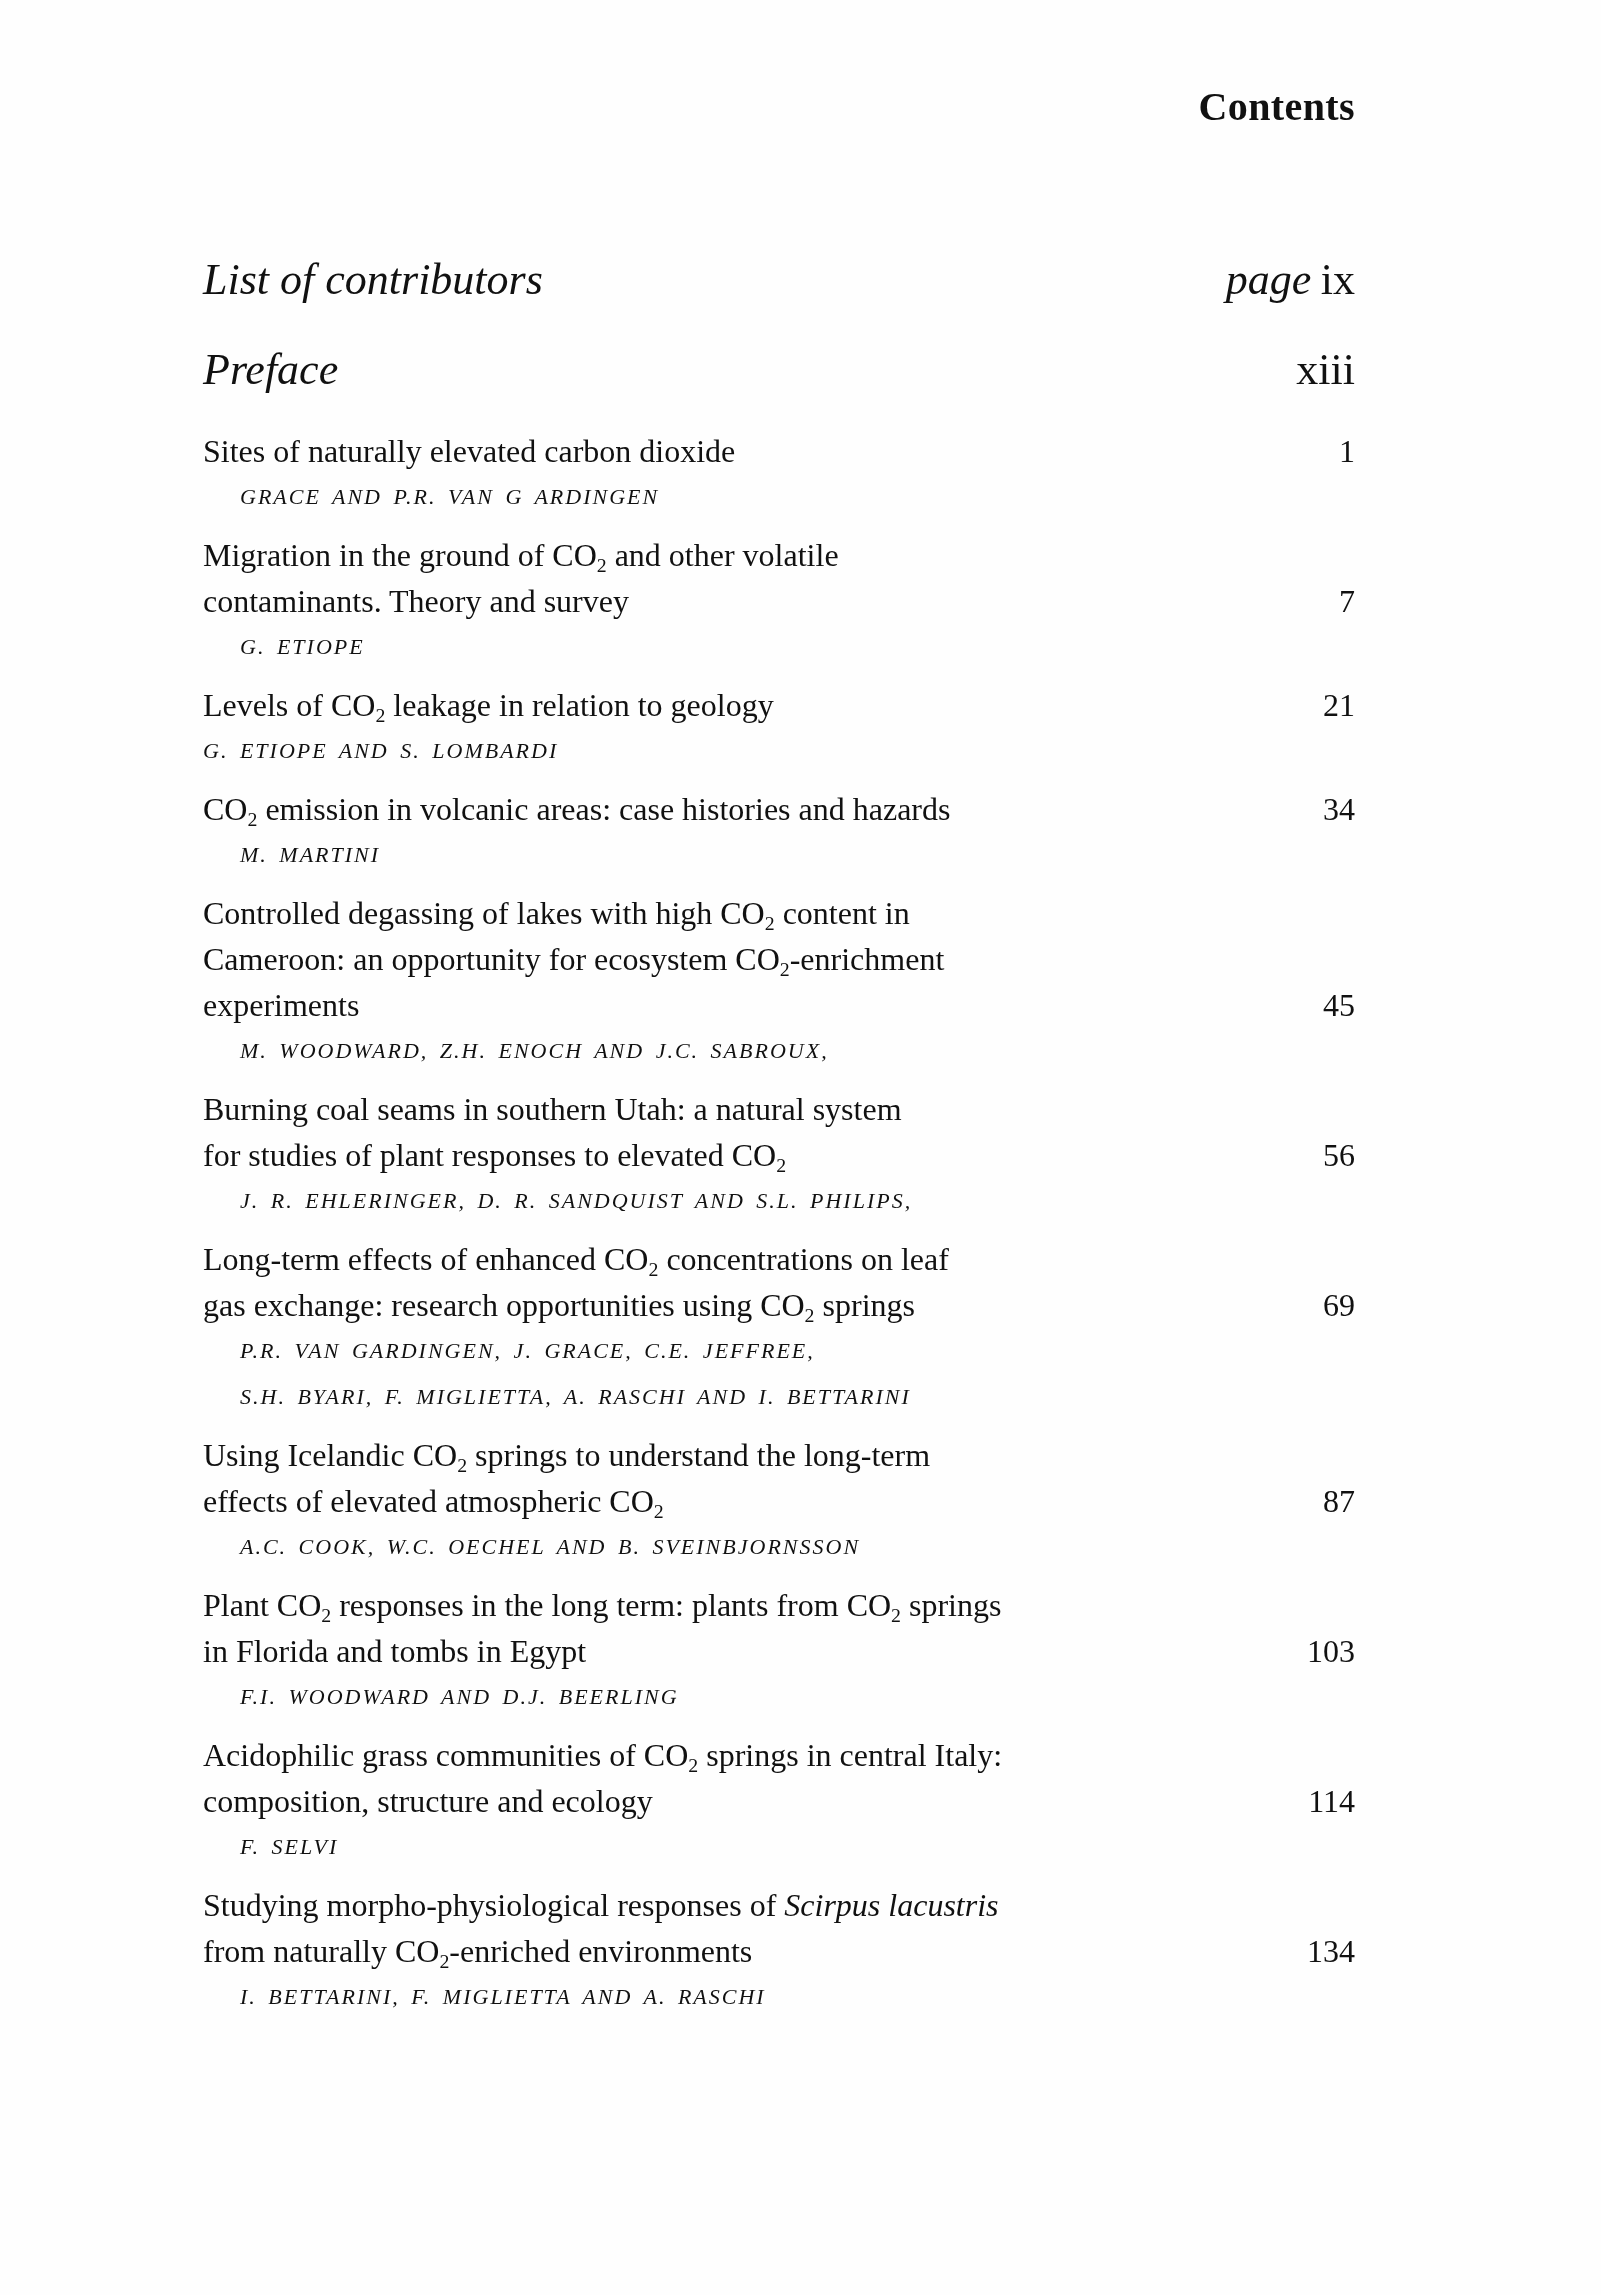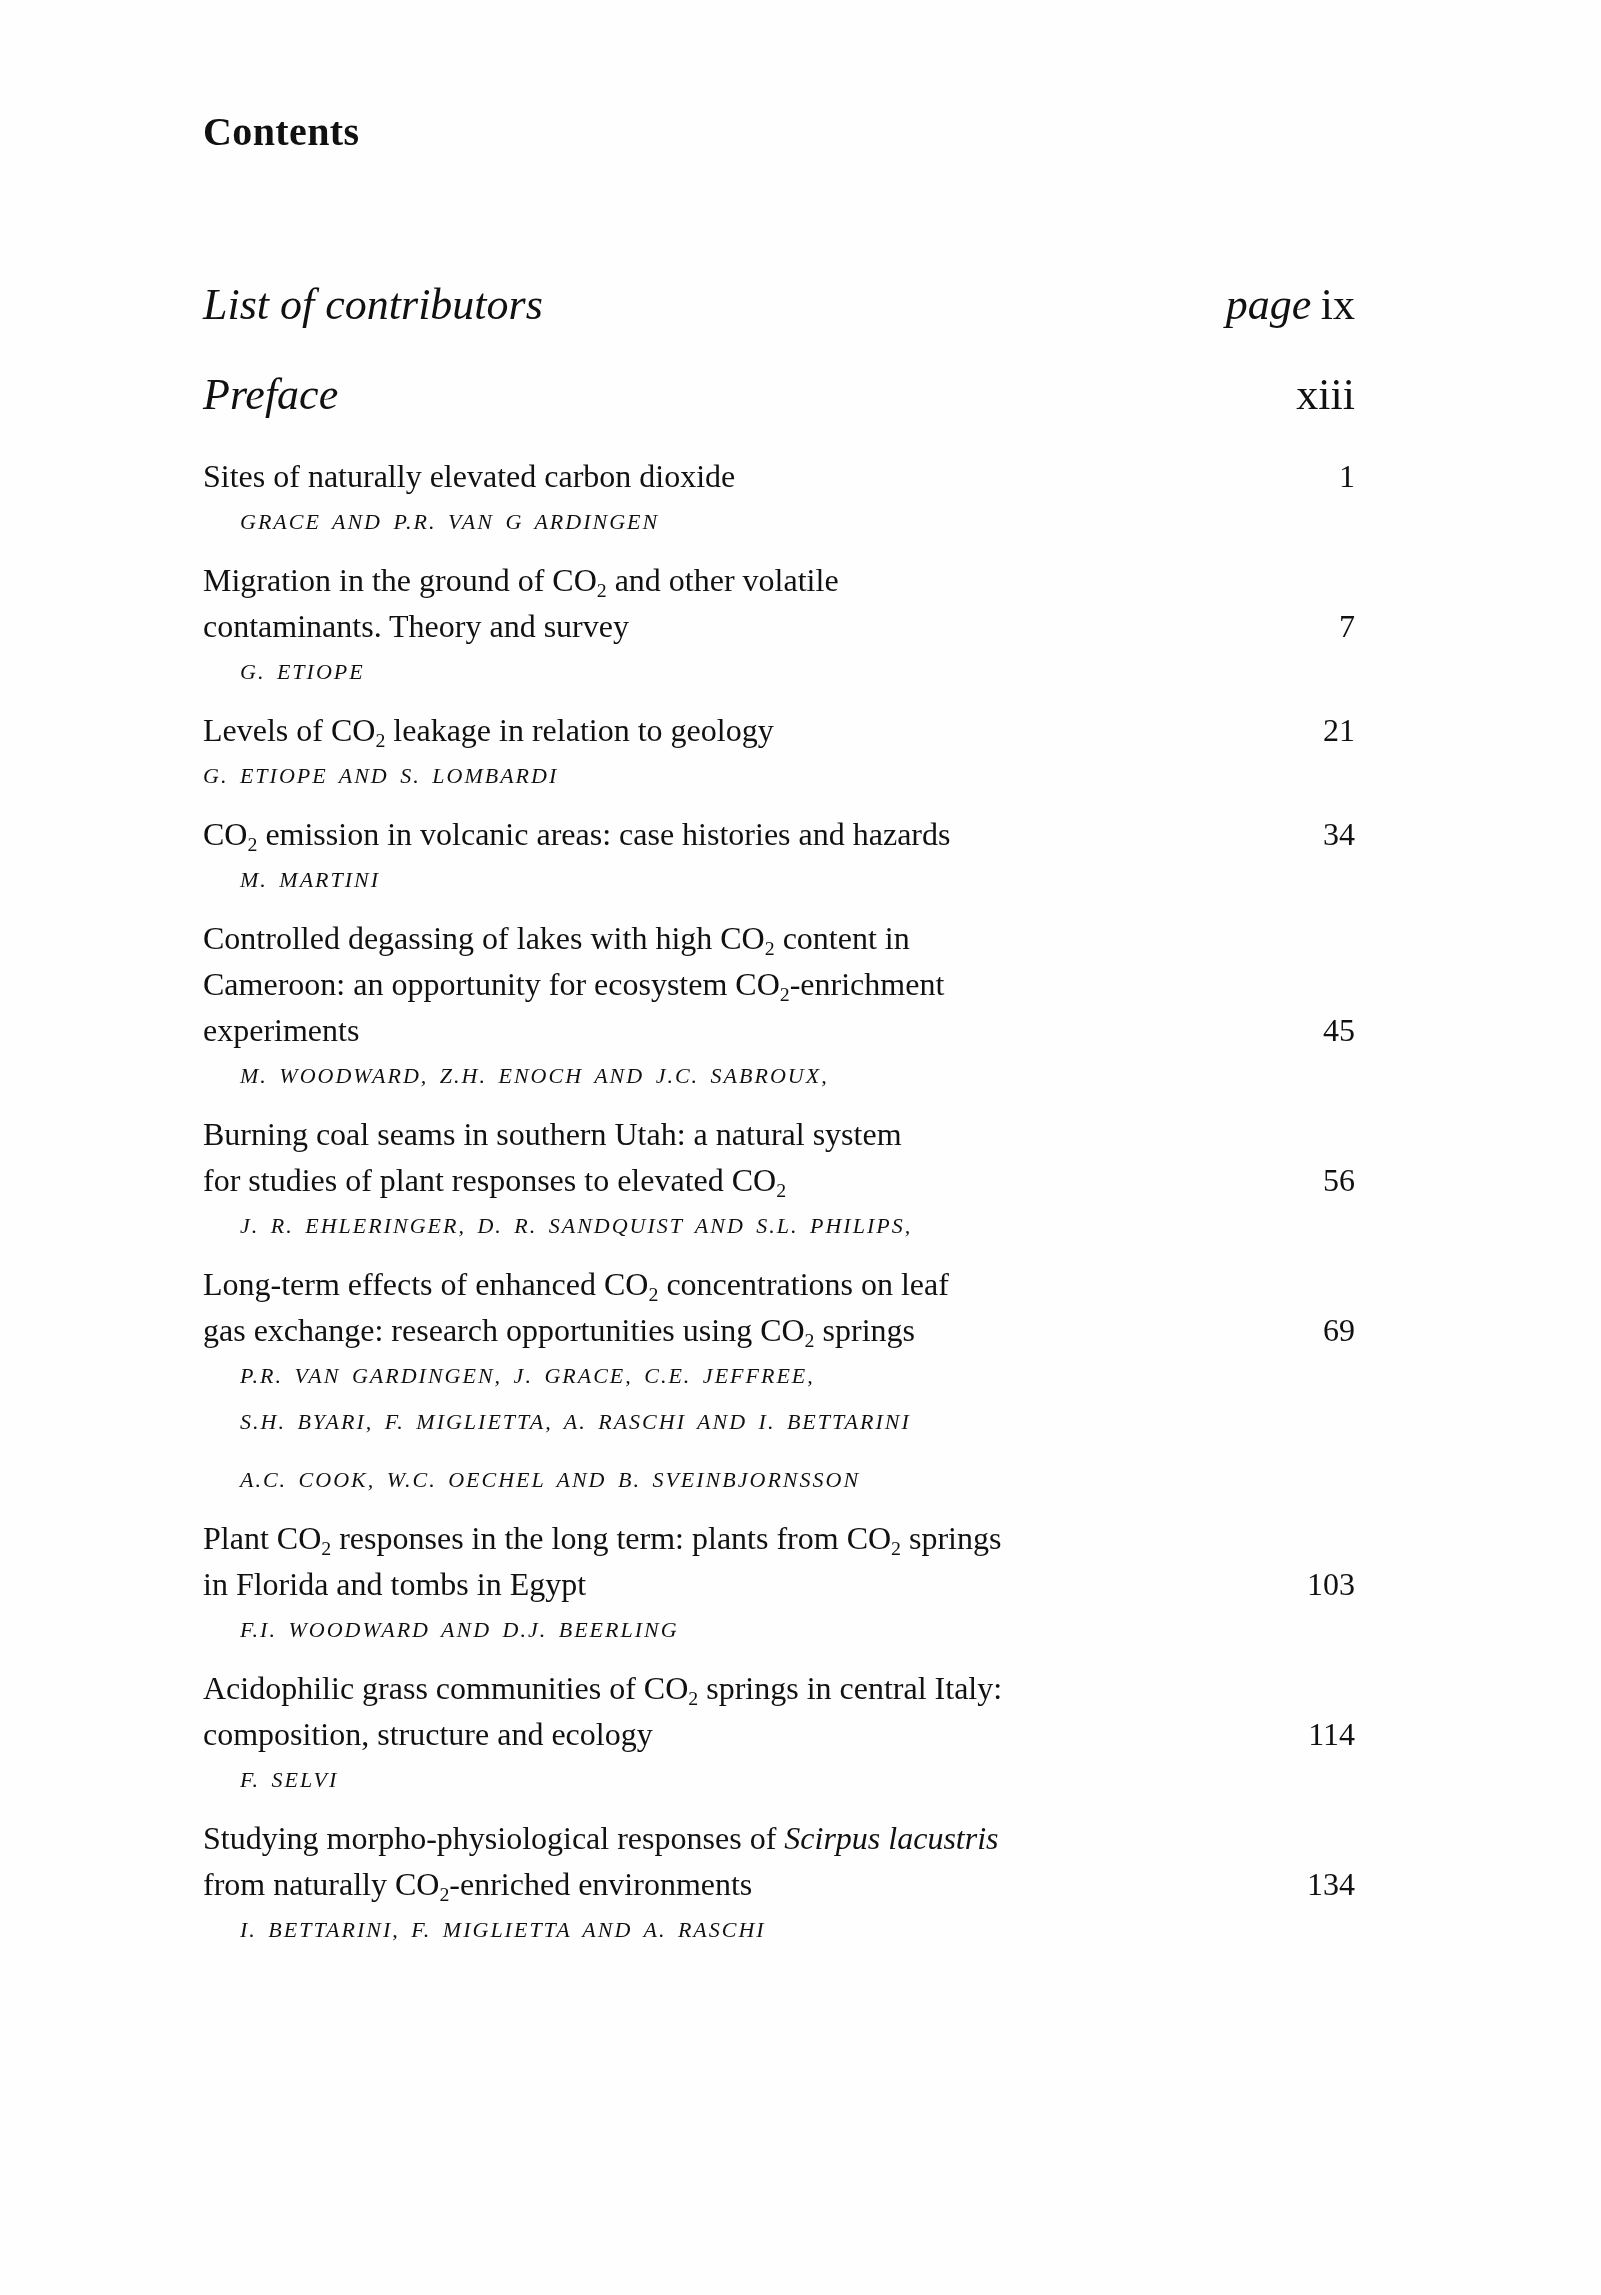--- a/index.html
+++ b/index.html
@@ -12,22 +12,22 @@
     font-family: "Liberation Serif", "DejaVu Serif", serif;
     overflow: hidden;
   }
   .content {
     position: absolute;
     left: 203px;
     top: 0;
     width: 1152px;
   }
   .doc-title {
-    margin: 107px 0 0 0;
-    text-align: left;
+    margin: 82px 0 0 0;
+    text-align: right;
     font-size: 40px;
     line-height: 49px;
     font-weight: 700;
     letter-spacing: 0.4px;
   }
   .front-matter { margin-top: 126px; }
   .front-row {
     display: flex;
     justify-content: space-between;
     align-items: baseline;
@@ -172,20 +172,27 @@
               <div class="tline"><span>gas exchange: research opportunities using CO</span><span class="sub">2</span><span> springs</span></div>
             </div>
             <div class="pnum">69</div>
           </div>
           <div class="authors">
             <div class="aline">P.R. VAN GARDINGEN, J. GRACE, C.E. JEFFREE,</div>
             <div class="aline">S.H. BYARI, F. MIGLIETTA, A. RASCHI AND I. BETTARINI</div>
           </div>
         </div>
         <div class="entry">
+          <div class="entry-head">
+            <div class="titles">
+              <div class="tline"><span>Using Icelandic CO</span><span class="sub">2</span><span> springs to understand the long-term</span></div>
+              <div class="tline"><span>effects of elevated atmospheric CO</span><span class="sub">2</span></div>
+            </div>
+            <div class="pnum">87</div>
+          </div>
           <div class="authors">
             <div class="aline">A.C. COOK, W.C. OECHEL AND B. SVEINBJORNSSON</div>
           </div>
         </div>
         <div class="entry">
           <div class="entry-head">
             <div class="titles">
               <div class="tline"><span>Plant CO</span><span class="sub">2</span><span> responses in the long term: plants from CO</span><span class="sub">2</span><span> springs</span></div>
               <div class="tline"><span>in Florida and tombs in Egypt</span></div>
             </div>

